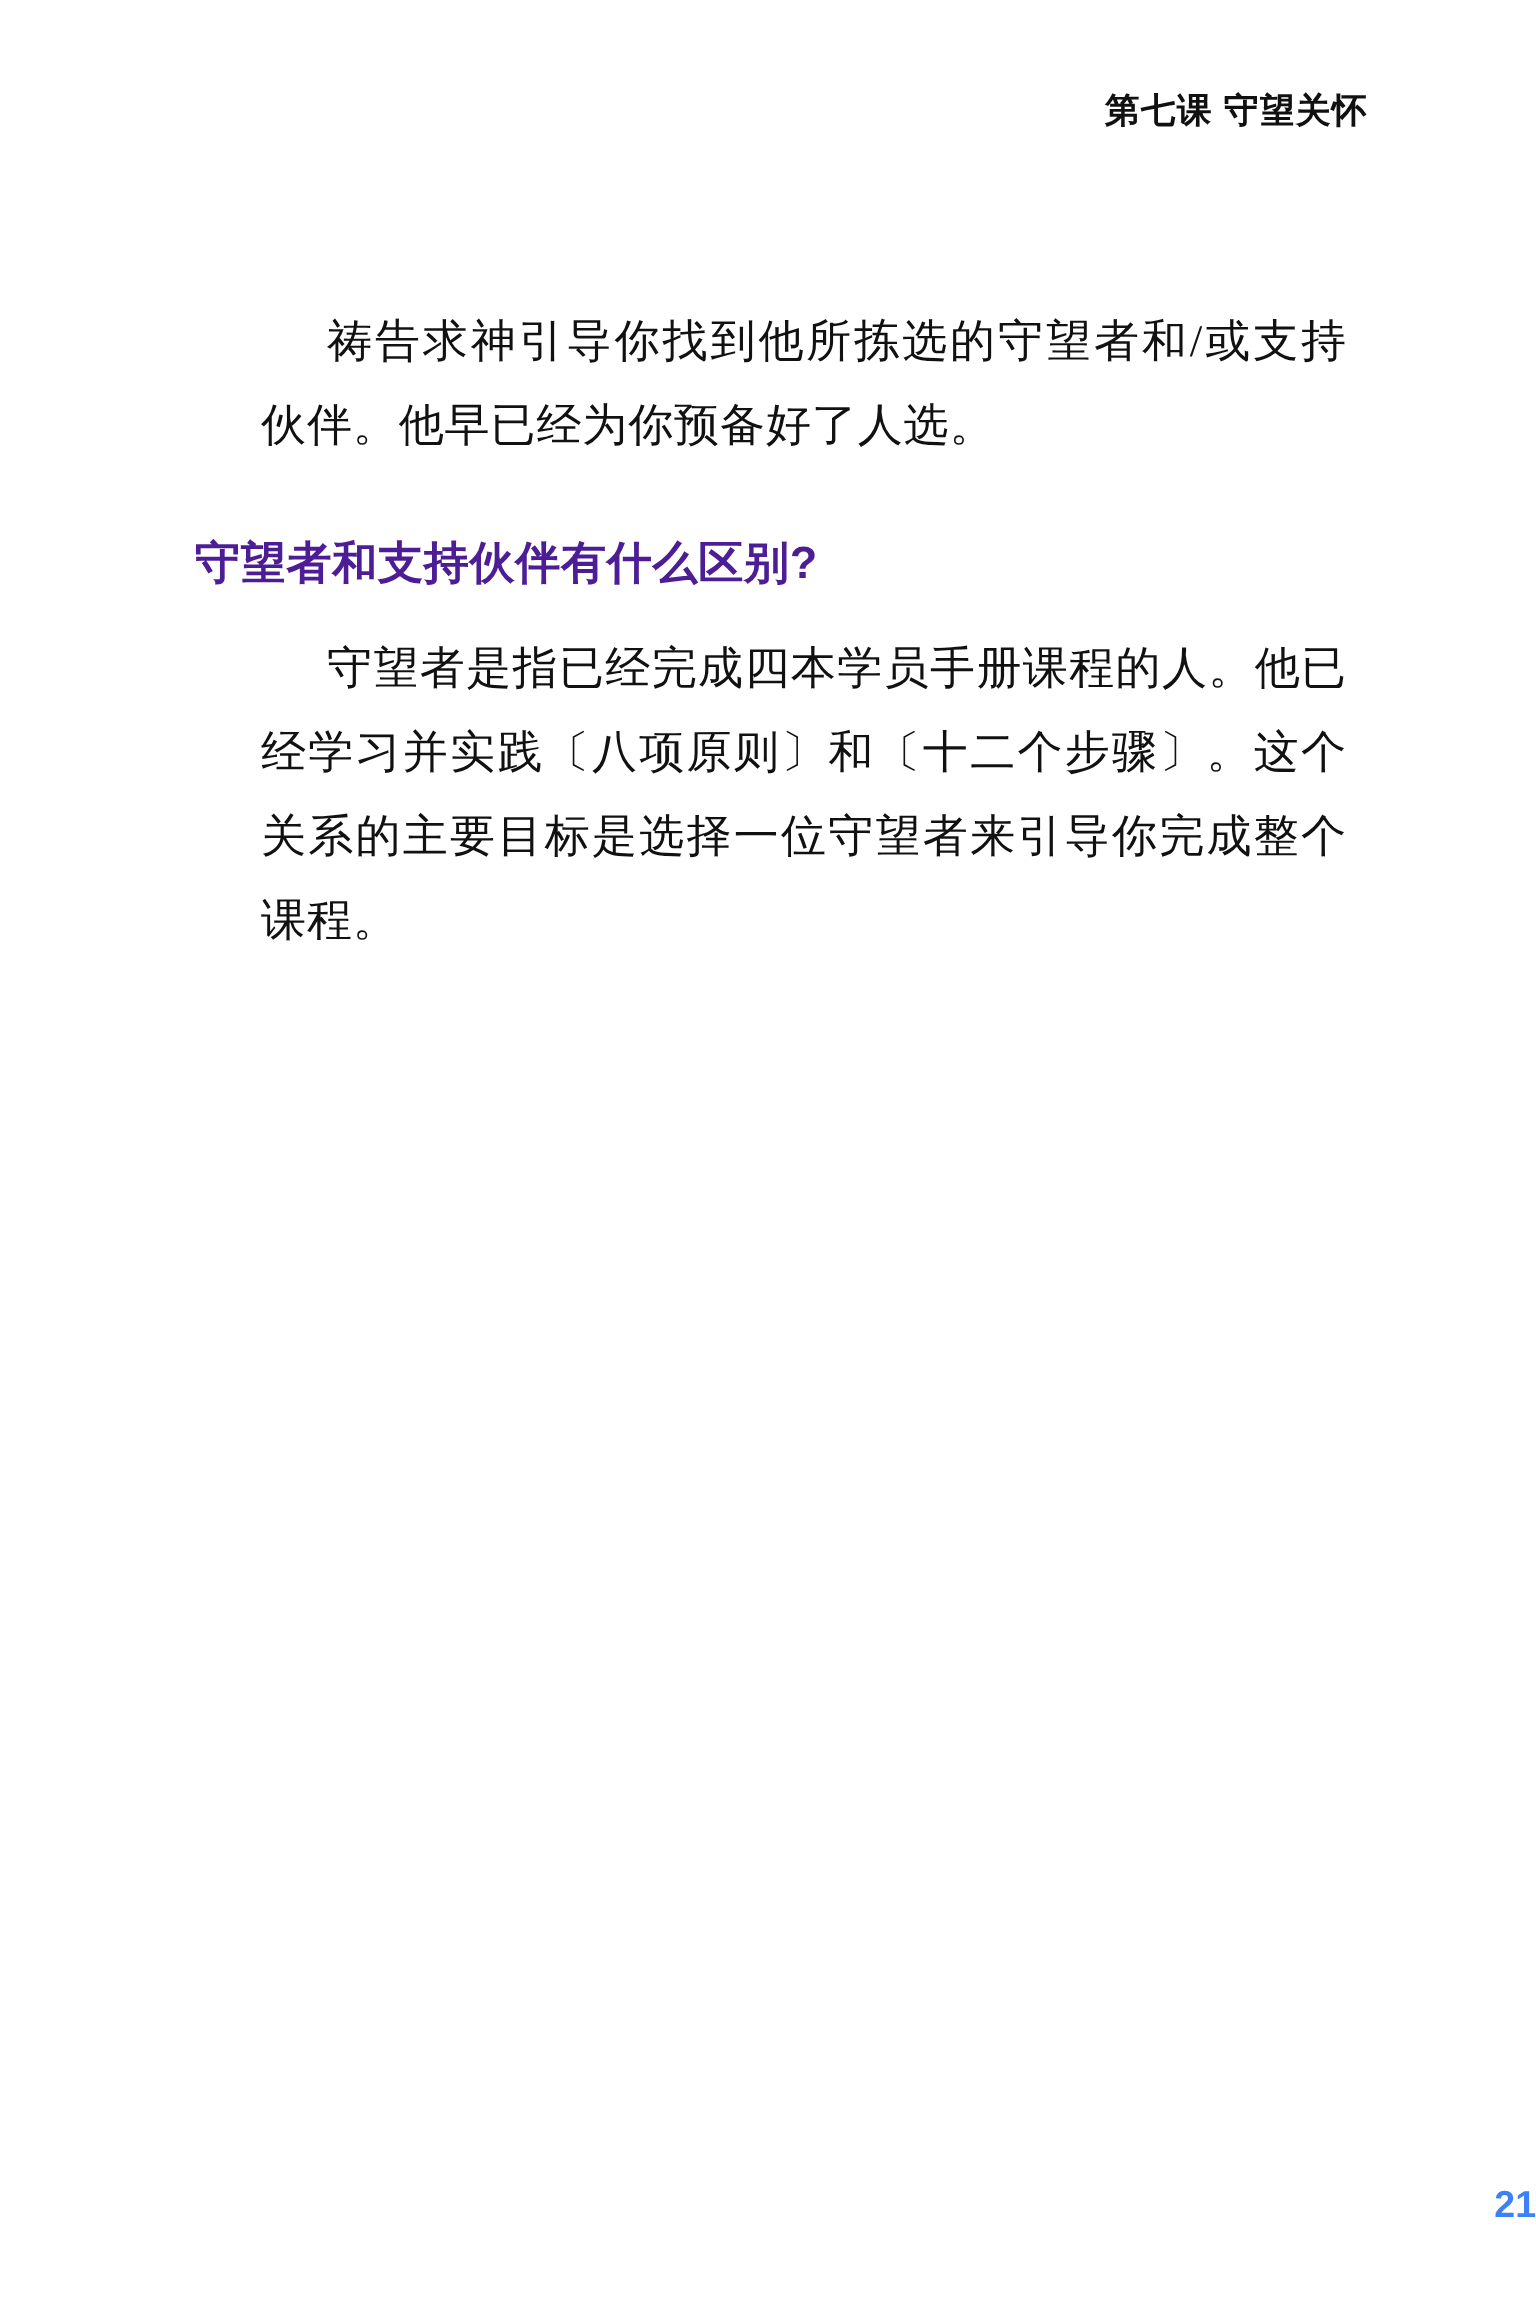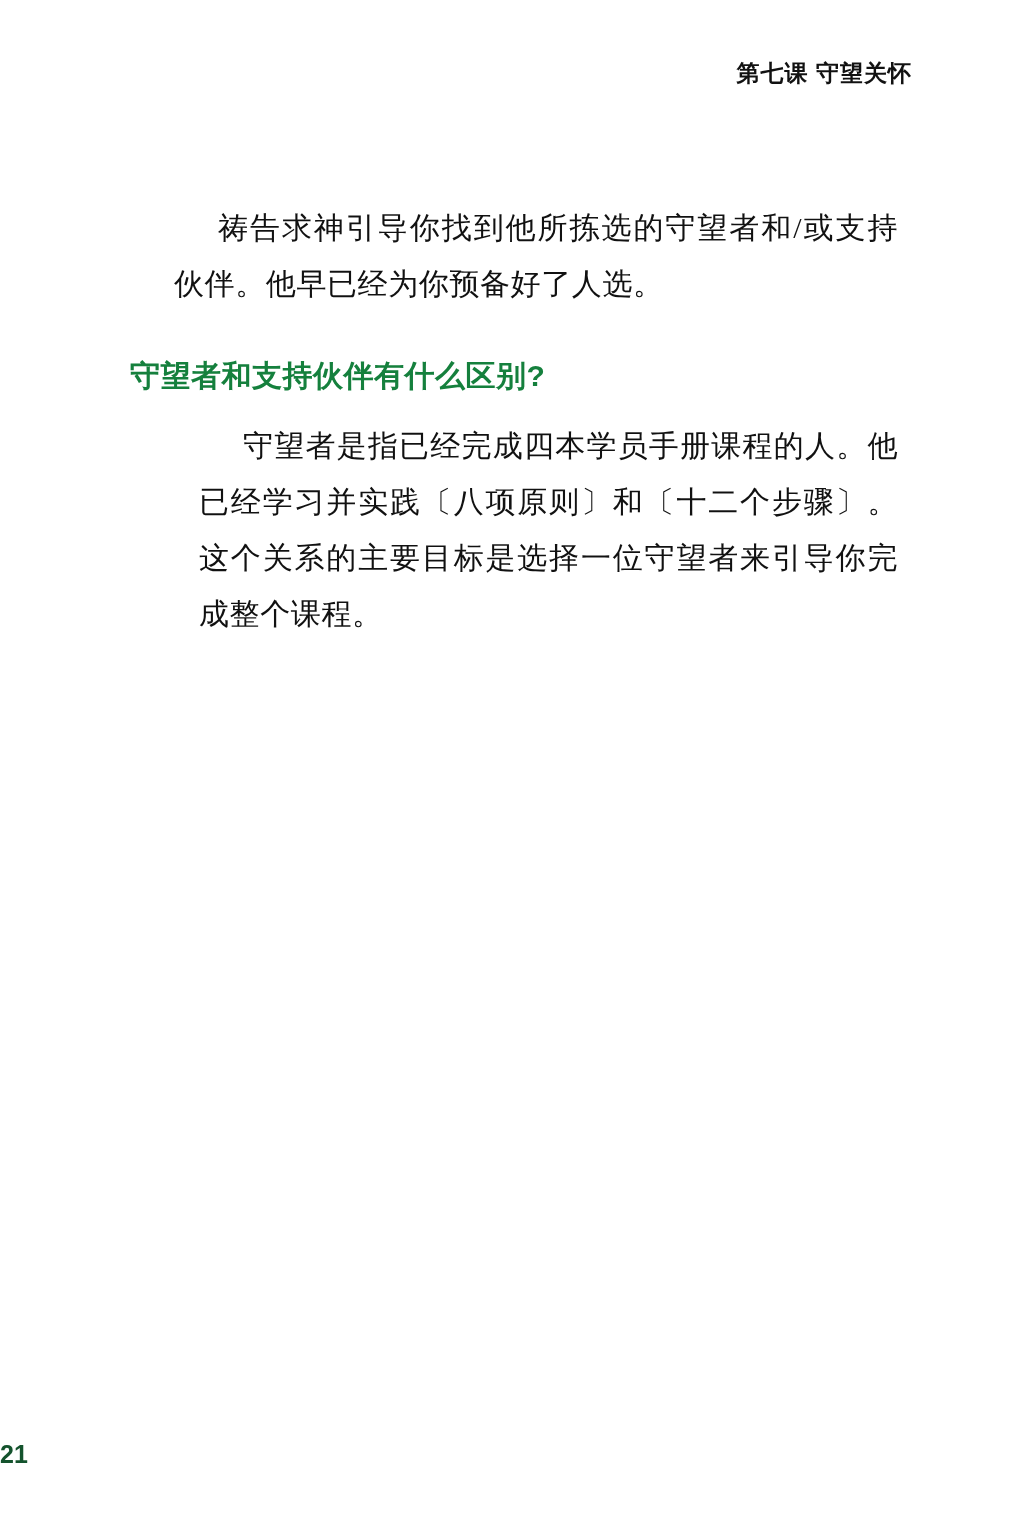--- a/index.html
+++ b/index.html
@@ -62,44 +62,43 @@
     margin-bottom: 42px;
   }
 
   .section-heading {
     font-family: "Liberation Sans", "DejaVu Sans", sans-serif;
     font-size: 30px;
     font-weight: 700;
     letter-spacing: 0.5px;
     line-height: 44px;
     margin: 0 0 20px 0;
-    color: #15803d;
+    color: #4c1d95;
   }
 
   .body-block {
     margin-left: 44px;
     width: 724px;
   }
 
   .body-block .para {
     margin-bottom: 0;
-    margin-left: 25px;
   }
 
   
   .page-number {
     position: absolute;
-    bottom: 68px;
+    bottom: 52px;
     left: 0;
     right: 0;
-    text-align: left;
+    text-align: right;
     font-family: "Liberation Sans", "DejaVu Sans", sans-serif;
     font-size: 25px;
     font-weight: 700;
-    color: #14532d;
+    color: #3b82f6;
   }
 </style>
 </head>
 <body>
 
 <div class="page">
 
   <div class="running-header">第七课 守望关怀</div>
 
   <div class="content">

